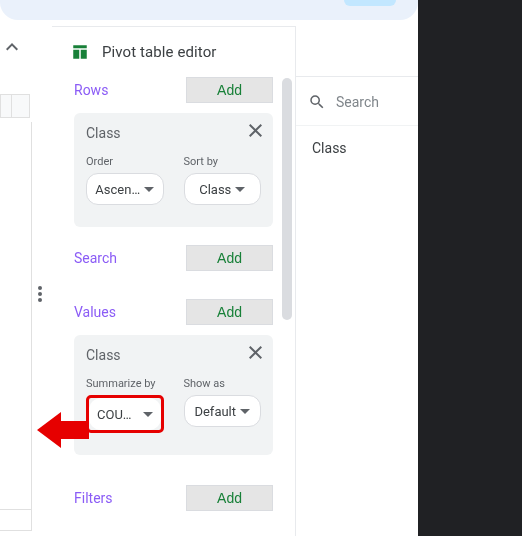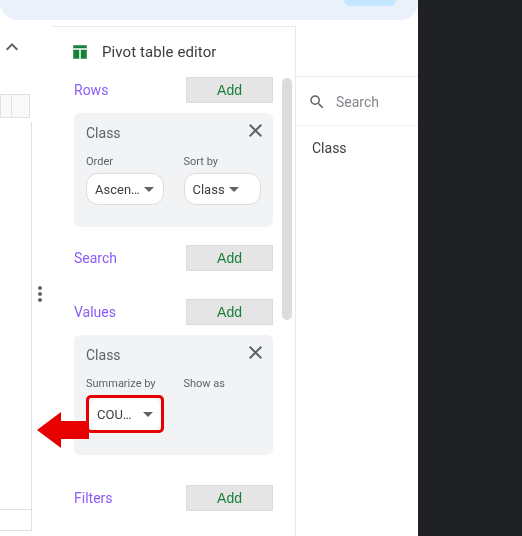--- a/index.html
+++ b/index.html
@@ -27,21 +27,21 @@
     .add-btn { border: 1px solid #dadce0; background: #e5e5e5; color: #188038; font-size: 14px; font-weight: 500; padding: 4px 30px; border-radius: 0; cursor: pointer; }
 
     .overflow-btn { position: absolute; left: 34px; top: 282px; color: #5f6368; padding: 4px; }
 
     .card { background: #f1f3f4; border-radius: 6px; padding: 12px; position: relative; }
     .card-title { font-size: 14px; color: #5f6368; margin-bottom: 14px; }
     .close-x { position: absolute; right: 10px; top: 10px; color: #5f6368; cursor: pointer; }
     .field-row { display: flex; gap: 20px; margin-bottom: 10px; }
     .field { flex: 1; min-width: 0; }
     .field-label { font-size: 11px; color: #5f6368; margin-bottom: 5px; }
-    .select { display: flex; align-items: center; justify-content: flex-start; background: #fff; border: 1px solid #dadce0; border-radius: 12px; padding: 6px 8px; font-size: 13px; color: #3c4043; height: 32px; overflow: hidden; }
+    .select { display: flex; align-items: center; justify-content: center; background: #fff; border: 1px solid #dadce0; border-radius: 12px; padding: 6px 8px; font-size: 13px; color: #3c4043; height: 32px; overflow: hidden; }
     .select span { white-space: nowrap; overflow: hidden; text-overflow: ellipsis; }
     .caret { flex-shrink: 0; margin-left: 4px; }
     .checkbox-row { display: flex; align-items: center; gap: 8px; }
     .checkbox { width: 18px; height: 18px; background: #188038; border-radius: 2px; display: flex; align-items: center; justify-content: center; }
     .checkbox svg { fill: #fff; }
     .checkbox-label { font-size: 13px; color: #5f6368; }
 
     .highlight-box { border: 3px solid #e60000; border-radius: 5px; padding: 0; }
     .highlight-box .select { border: none; }
 
@@ -145,20 +145,26 @@
             <div class="select">
               <span>COUN…</span>
               <svg class="caret" viewBox="0 0 10 5">
                   <path d="M0 0l5 5 5-5z"></path>
                 </svg>
             </div>
           </div>
         </div>
         <div class="field">
           <div class="field-label">Show as</div>
+          <div class="select">
+            <span>Default</span>
+            <svg class="caret" viewBox="0 0 10 5">
+                <path d="M0 0l5 5 5-5z"></path>
+              </svg>
+          </div>
         </div>
       </div>
     </div>
   </div>
 
   <div class="section" style="padding-top:18px">
     <div class="section-head">
       <span class="section-label">Filters</span>
       <button class="add-btn">Add</button>
     </div>

